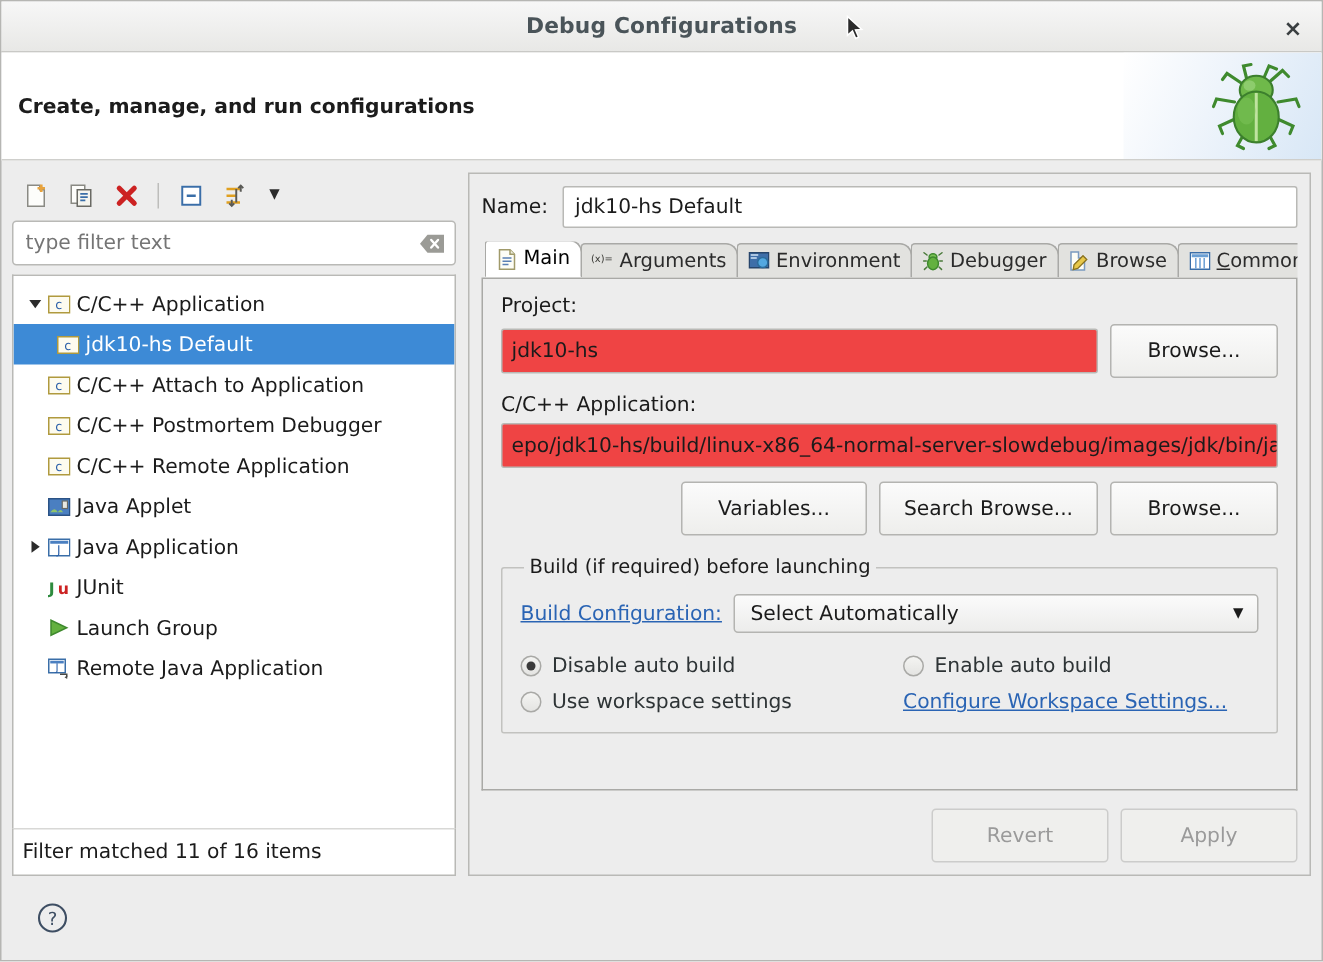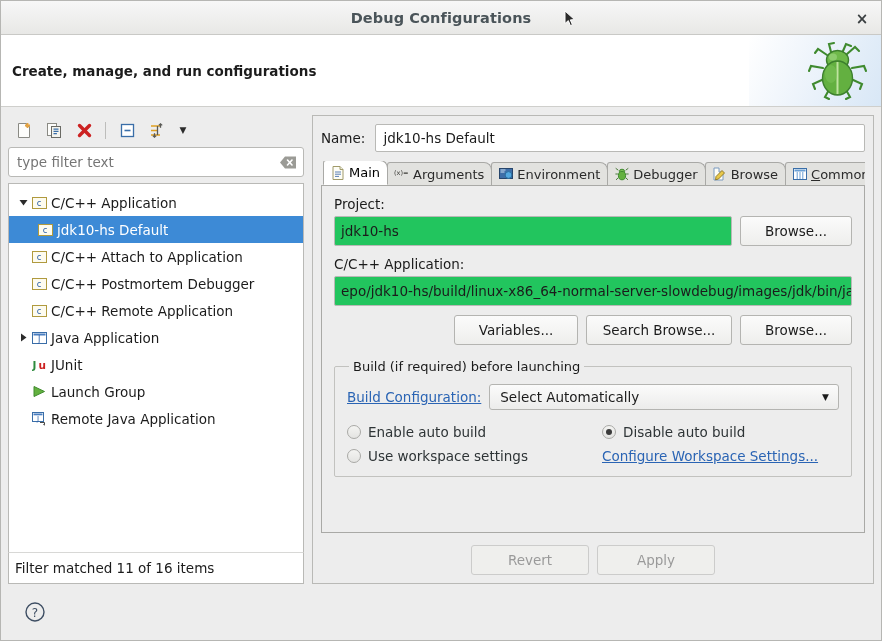--- a/index.html
+++ b/index.html
@@ -178,26 +178,26 @@
   .tabpanel {
     flex: 1 1 auto; background: #ededed;
     border: 1px solid #a9a9a6; border-top: none;
     padding: 10px 12px 8px 12px;
     display: flex; flex-direction: column;
     min-height: 0;
   }
   .field-label { font-size: 13.5px; color: #1b1b1b; margin-bottom: 4px; }
   .row { display: flex; gap: 8px; align-items: center; }
   .textfield {
-    height: 30px; background: #22c55e; border: 1px solid #b9b9b6; border-radius: 2px;
+    height: 30px; background: #ef4444; border: 1px solid #b9b9b6; border-radius: 2px;
     display: flex; align-items: center; padding: 0 6px;
     font-size: 13.5px; color: #1b1b1b; overflow: hidden; white-space: nowrap;
   }
   .btn {
-    height: 30px; min-width: 56px; padding: 0 13px;
+    height: 36px; min-width: 56px; padding: 0 13px;
     background: linear-gradient(to bottom, #fbfbfb 0%, #eeeeec 100%);
     border: 1px solid #b4b4b1; border-radius: 3px;
     font-family: inherit; font-size: 13.5px; color: #1b1b1b;
     display: flex; align-items: center; justify-content: center;
     cursor: pointer; white-space: nowrap;
   }
   .btn.disabled { color: #9a9a9a; background: #efefed; border-color: #cccccb; }
   .btn.default { box-shadow: inset 0 0 0 1px #ffffff, 0 0 0 1px #bdbdbb; }
 
   fieldset.groupbox {
@@ -222,21 +222,21 @@
   .radio-item { display: flex; align-items: center; gap: 7px; cursor: pointer; font-size: 13.5px; }
   .radio {
     width: 14px; height: 14px; border-radius: 50%;
     background: linear-gradient(to bottom, #f4f4f2, #e4e4e2);
     border: 1px solid #a9a9a6; flex: 0 0 14px;
     display: flex; align-items: center; justify-content: center;
   }
   .radio.checked::after {
     content: ""; width: 6px; height: 6px; border-radius: 50%; background: #3b3b3b;
   }
-  .revert-apply { display: flex; justify-content: center; gap: 8px; margin-top: auto; padding-top: 12px; }
+  .revert-apply { display: flex; justify-content: flex-end; gap: 8px; margin-top: auto; padding-top: 12px; }
 
   
   .footer {
     height: 56px; flex: 0 0 56px;
     display: flex; align-items: center; padding: 0 14px 0 23px;
     position: relative;
   }
   .help-btn { width: 22px; height: 22px; cursor: pointer; }
   .footer-right { margin-left: auto; display: flex; gap: 8px; }
   .btn-wide { min-width: 118px; height: 32px; }
@@ -402,20 +402,31 @@
           <span class="tw none"></span>
           <span class="tree-icon">
             <svg width="15" height="15" viewBox="0 0 15 15">
               <rect x="0.5" y="2.5" width="14" height="11" fill="#fdfbef" stroke="#b09a3e"></rect>
               <text x="7.2" y="11" font-size="8.5" fill="#2a5fa8" text-anchor="middle" font-family="DejaVu Sans, sans-serif">c</text>
             </svg>
           </span>
           <span>C/C++ Remote Application</span>
         </div>
 
+        <div class="tree-row indent-1">
+          <span class="tw none"></span>
+          <span class="tree-icon">
+            <svg width="15" height="15" viewBox="0 0 15 15">
+              <rect x="0.5" y="2.5" width="14" height="11" fill="#4a7fc1" stroke="#2b5285"></rect>
+              <path d="M1.5 11.5 q3-4 5 0 q2-3 3.5 0 z" fill="#8fc46e"></path>
+              <rect x="9.5" y="4" width="3.5" height="5" fill="#e8e8e2" stroke="#6a6a64" stroke-width="0.8"></rect>
+            </svg>
+          </span>
+          <span>Java Applet</span>
+        </div>
 
         <div class="tree-row indent-1">
           <span class="tw">
             <svg width="9" height="9" viewBox="0 0 9 9">
                 <path d="M2 0.5 L2 8.5 L7.5 4.5 z" fill="#2b2b2b"></path>
               </svg>
           </span>
           <span class="tree-icon">
             <svg width="15" height="15" viewBox="0 0 15 15">
               <rect x="0.5" y="2.5" width="14" height="11" fill="#ffffff" stroke="#3a6ea8"></rect>
@@ -564,26 +575,26 @@
           <legend>Build (if required) before launching</legend>
           <div class="row">
             <span class="link">Build Configuration:</span>
             <div class="combo">
               <span>Select Automatically</span>
               <span style="font-size:9px;">▼</span>
             </div>
           </div>
           <div class="radio-grid">
             <label class="radio-item">
+              <span class="radio checked"></span>
+              <span>Disable auto build</span>
+            </label>
+            <label class="radio-item">
               <span class="radio"></span>
               <span>Enable auto build</span>
-            </label>
-            <label class="radio-item">
-              <span class="radio checked"></span>
-              <span>Disable auto build</span>
             </label>
             <label class="radio-item">
               <span class="radio"></span>
               <span>Use workspace settings</span>
             </label>
             <span class="link">Configure Workspace Settings...</span>
           </div>
         </fieldset>
 
       </div>

